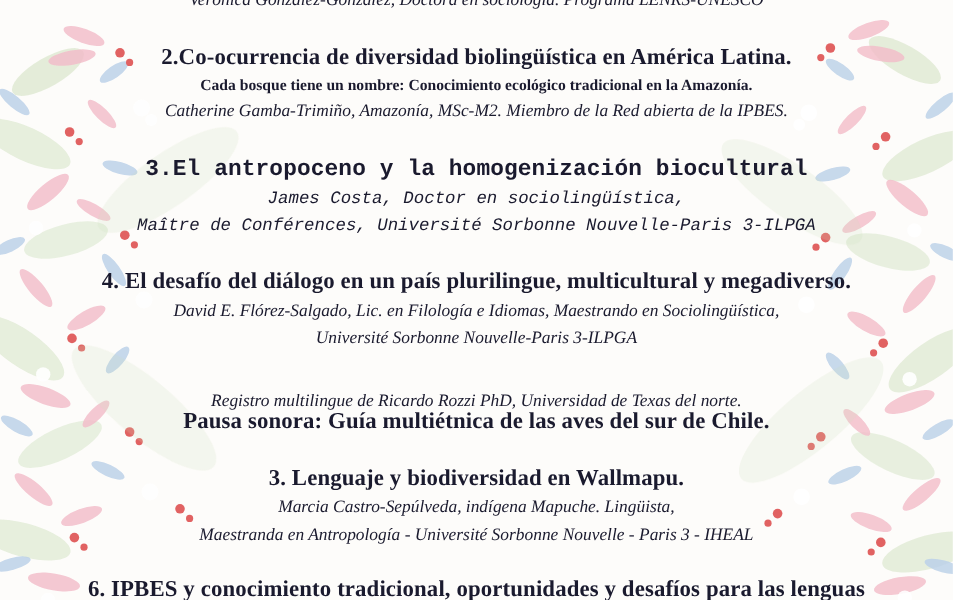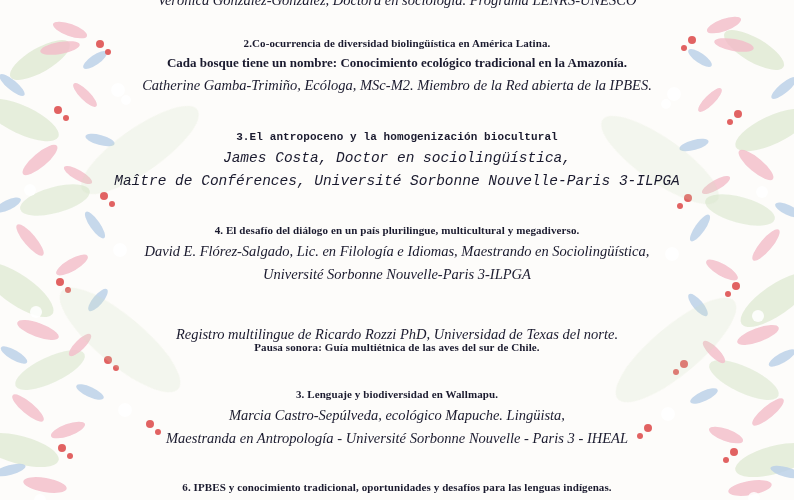--- a/index.html
+++ b/index.html
@@ -38,21 +38,21 @@
     text-align: center;
   }
 
   .line {
     text-align: center;
     line-height: 1.0;
   }
 
   .title {
     font-weight: bold;
-    font-size: 11px;
+    font-size: 19px;
     letter-spacing: 0.1px;
   }
 
   .subtitle {
     font-weight: bold;
     font-size: 13px;
   }
 
   .author {
     font-style: italic;
@@ -208,21 +208,21 @@
   </g>
 </svg>
 
 <div id="page">
 
   <div class="abs line author" style="top:-7px;">Verónica González-González, Doctora en sociología. Programa LENRS-UNESCO</div>
 
   <div class="abs block" style="top:38px;">
     <div class="line title">2.Co-ocurrencia de diversidad biolingüística en América Latina.</div>
     <div class="line subtitle" style="margin-top:7px;">Cada bosque tiene un nombre: Conocimiento ecológico tradicional en la Amazonía.</div>
-    <div class="line author" style="margin-top:9px;">Catherine Gamba-Trimiño, Ecóloga, MSc-M2. Miembro de la Red abierta de la IPBES.</div>
+    <div class="line author" style="margin-top:9px;">Catherine Gamba-Trimiño, Amazonía, MSc-M2. Miembro de la Red abierta de la IPBES.</div>
   </div>
 
   <div class="abs block" style="top:132px;font-family:Liberation Mono, monospace;">
     <div class="line title">3.El antropoceno y la homogenización biocultural</div>
     <div class="line author" style="margin-top:8px;">James Costa, Doctor en sociolingüística,</div>
     <div class="line author" style="margin-top:8px;">Maître de Conférences, Université Sorbonne Nouvelle-Paris 3-ILPGA</div>
   </div>
 
   <div class="abs block" style="top:225px;">
     <div class="line title">4. El desafío del diálogo en un país plurilingue, multicultural y megadiverso.</div>
@@ -230,21 +230,21 @@
     <div class="line author" style="margin-top:8px;">Université Sorbonne Nouvelle-Paris 3-ILPGA</div>
   </div>
 
   <div class="abs block" style="top:319px;">
     <div class="line author" style="margin-top:8px;">Registro multilingue de Ricardo Rozzi PhD, Universidad de Texas del norte.</div>
     <div class="line title">Pausa sonora: Guía multiétnica de las aves del sur de Chile.</div>
   </div>
 
   <div class="abs block" style="top:389px;">
     <div class="line title">3. Lenguaje y biodiversidad en Wallmapu.</div>
-    <div class="line author" style="margin-top:8px;">Marcia Castro-Sepúlveda, ecológico Mapuche. Lingüista,</div>
+    <div class="line author" style="margin-top:8px;">Marcia Castro-Sepúlveda, indígena Mapuche. Lingüista,</div>
     <div class="line author" style="margin-top:8px;">Maestranda en Antropología - Université Sorbonne Nouvelle - Paris 3 - IHEAL</div>
   </div>
 
   <div class="abs block" style="top:482px;">
     <div class="line title">6. IPBES y conocimiento tradicional, oportunidades y desafíos para las lenguas indígenas.</div>
   </div>
 
 </div>
 
 </body></html>

